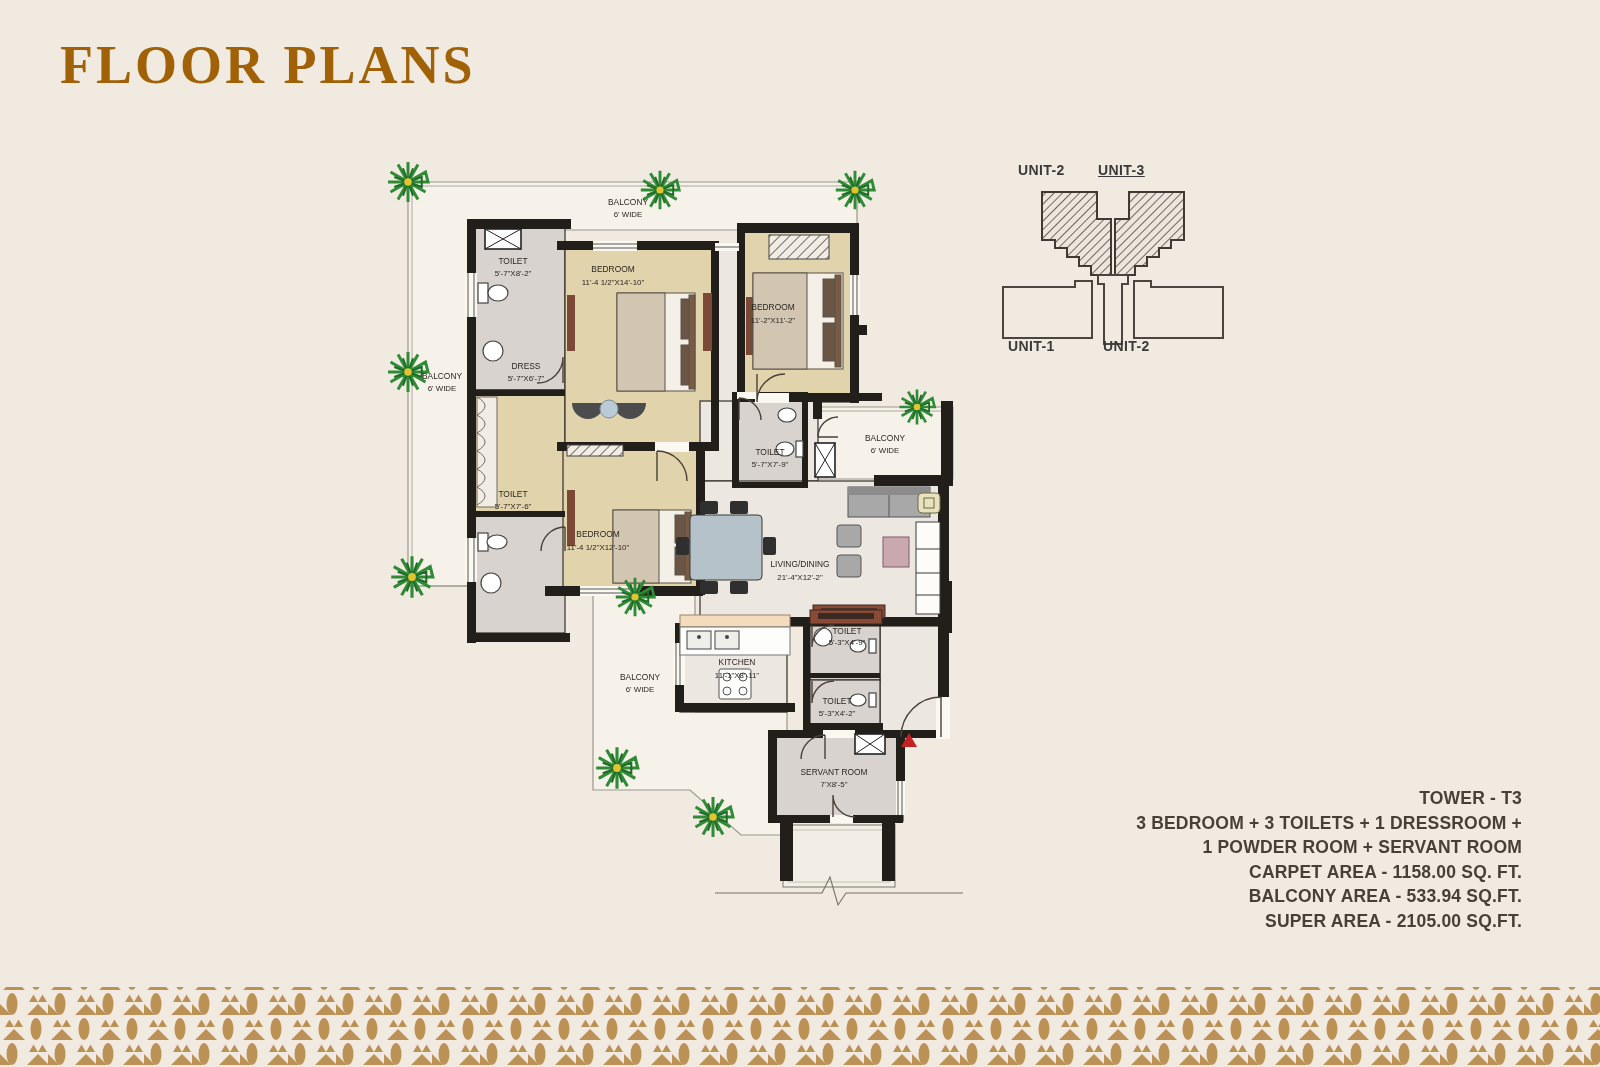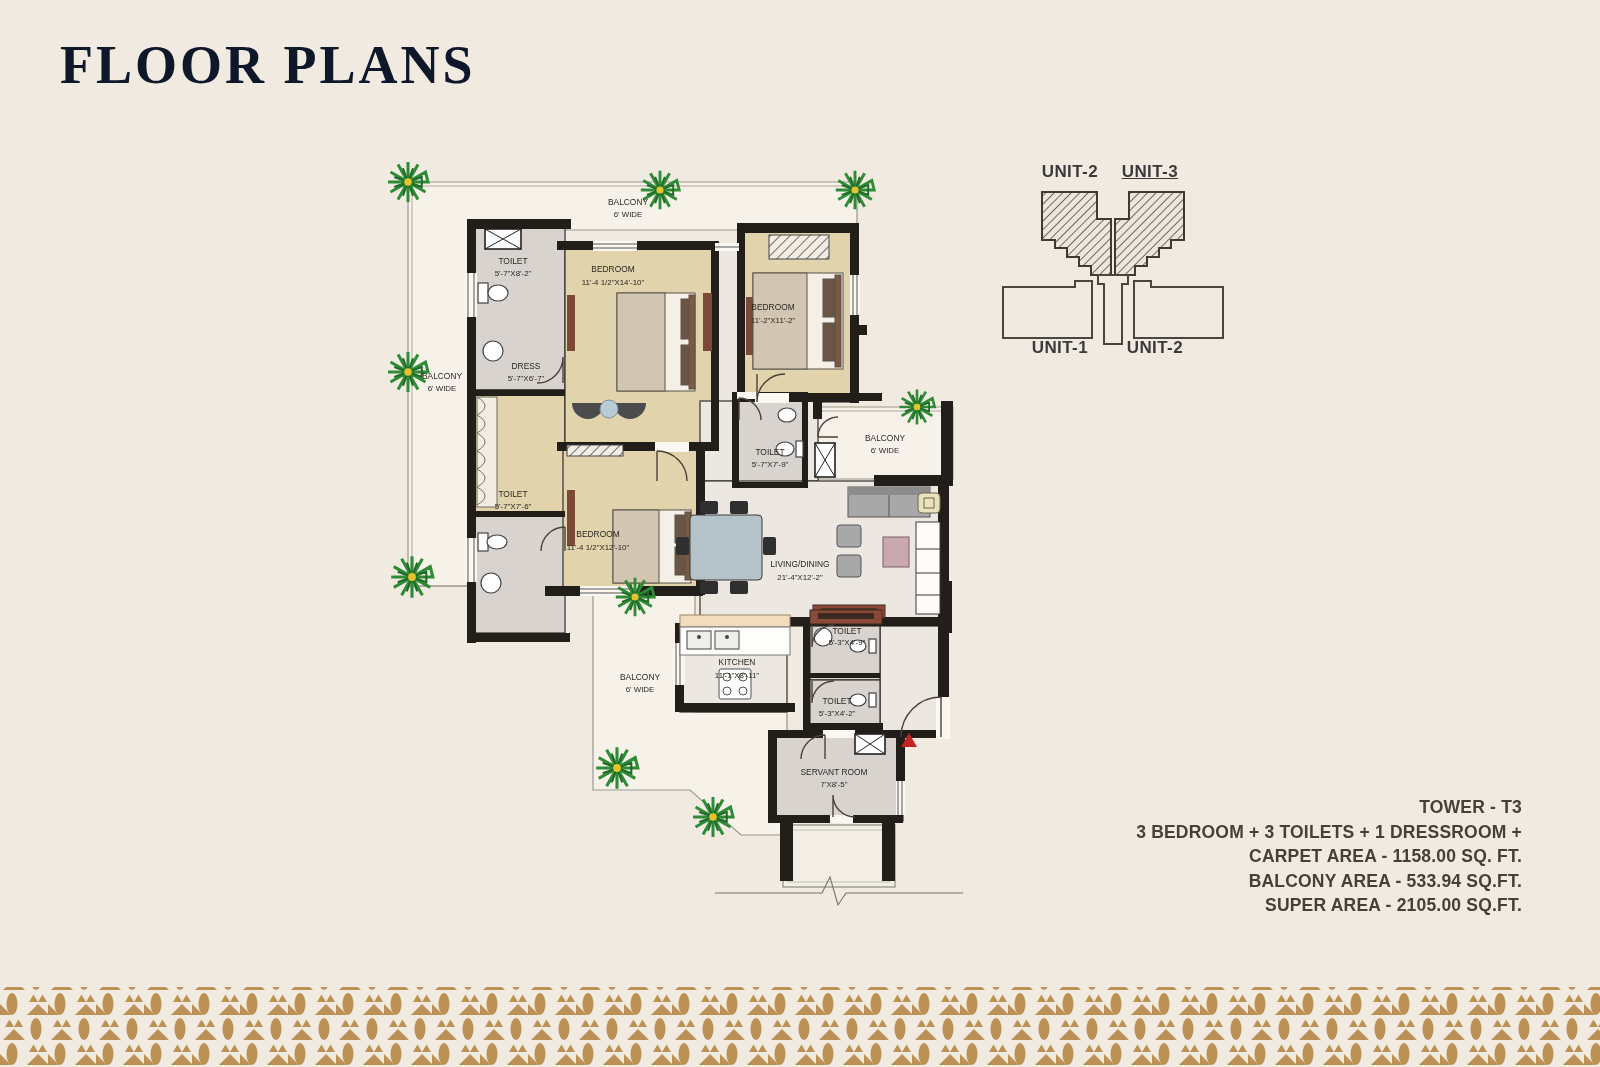--- a/index.html
+++ b/index.html
@@ -3,33 +3,32 @@
 <meta charset="utf-8">
 <style>
   html,body{margin:0;padding:0;}
   .page{
     position:relative;width:1600px;height:1067px;overflow:hidden;
     background:#f1eae1;font-family:"Liberation Sans",sans-serif;
   }
   .title{
     position:absolute;left:60px;top:34px;
     font-family:"Liberation Serif",serif;font-weight:600;
-    font-size:54px;letter-spacing:3px;color:#0f172a;
+    font-size:54px;letter-spacing:3px;color:#a16207;
   }
   .plan-wrap{position:absolute;left:385px;top:145px;width:580px;height:800px;}
   .key-wrap{position:absolute;left:995px;top:158px;width:230px;height:200px;}
   .unit-label{
-    position:absolute;width:80px;text-align:right;
-    font-size:17px;font-weight:bold;color:#3a3a3a;letter-spacing:.4px;
+    position:absolute;width:80px;text-align:left;
+    font-size:14px;font-weight:bold;color:#3a3a3a;letter-spacing:.4px;
   }
   .specs{
     position:absolute;right:78px;top:786px;text-align:right;
     font-size:17.5px;font-weight:bold;color:#474038;line-height:24.6px;
     letter-spacing:.2px;
-    margin-top:9px;
   }
   .pattern-wrap{position:absolute;left:0;bottom:0;width:1600px;height:80px;}
   svg text{font-family:"Liberation Sans",sans-serif;}
   .room-name{font-size:8.4px;fill:#2b2722;text-anchor:middle;}
   .room-dims{font-size:7.9px;fill:#2b2722;text-anchor:middle;}
 </style>
 </head>
 <body>
 
 <div class="page">
@@ -345,20 +344,21 @@
     </svg>
     <div class="unit-label" style="left:23px;top:4px;">UNIT-2</div>
     <div class="unit-label" style="left:103px;top:4px;text-decoration:underline;">UNIT-3</div>
     <div class="unit-label" style="left:13px;top:180px;">UNIT-1</div>
     <div class="unit-label" style="left:108px;top:180px;">UNIT-2</div>
   </div>
 
   <div class="specs">
     <div>TOWER - T3</div>
     <div>3 BEDROOM + 3 TOILETS + 1 DRESSROOM +</div>
+    <div>1 POWDER ROOM + SERVANT ROOM</div>
     <div>CARPET AREA - 1158.00 SQ. FT.</div>
     <div>BALCONY AREA - 533.94 SQ.FT.</div>
     <div>SUPER AREA - 2105.00 SQ.FT.</div>
   </div>
 
   <div class="pattern-wrap">
     <svg width="1600" height="80" viewBox="0 0 1600 80">
       <defs>
         <pattern id="ikat" x="0" y="4" width="48" height="50" patternUnits="userSpaceOnUse">
           <g fill="#bb9155">

